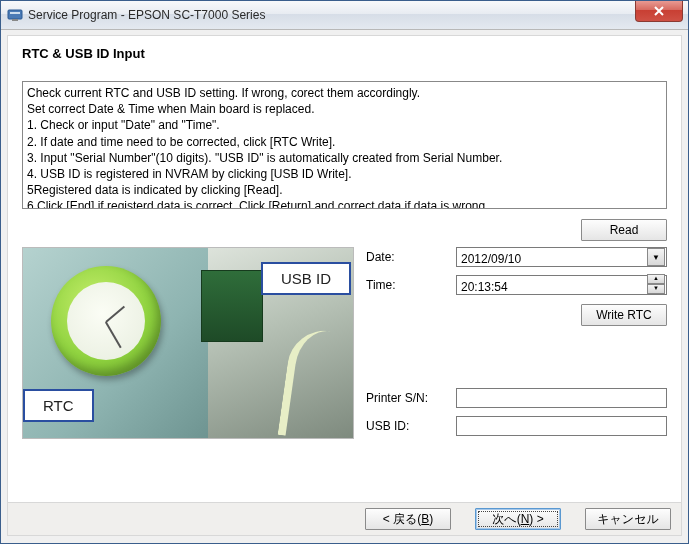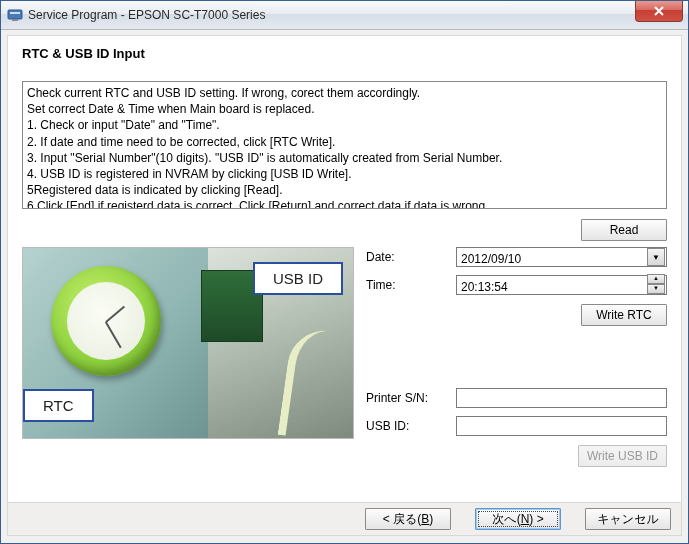--- a/index.html
+++ b/index.html
@@ -22,21 +22,21 @@
 .imgcol .bg2{position:absolute;right:0;top:0;width:44%;height:100%;background:linear-gradient(160deg,#dde3db 0%,#b7c2b6 40%,#7e8a7e 100%)}
 .clock{position:absolute;left:28px;top:18px;width:110px;height:110px;border-radius:50%;background:radial-gradient(circle at 40% 35%,#c7ef6c 0%,#8fd23f 55%,#6fb12a 100%);box-shadow:inset -4px -6px 10px rgba(0,0,0,.25),2px 4px 6px rgba(0,0,0,.3)}
 .clock .face{position:absolute;left:16px;top:16px;right:16px;bottom:16px;border-radius:50%;background:radial-gradient(circle at 45% 40%,#fbfdf5,#e7edde)}
 .clock .hand{position:absolute;left:50%;top:50%;background:#555;transform-origin:left center}
 .clock .h1{width:24px;height:2px;transform:rotate(-40deg)}
 .clock .h2{width:30px;height:1.5px;transform:rotate(60deg)}
 .pcb{position:absolute;right:90px;top:22px;width:60px;height:70px;background:linear-gradient(#2f6d3a,#1e4a27);border:1px solid #163a1d}
 .cable{position:absolute;right:30px;bottom:0;width:30px;height:110px;border-left:8px solid #e7eec6;border-radius:40px 0 0 0;transform:rotate(8deg)}
 .lbl{position:absolute;background:#fff;border:2px solid #2a4ea0;padding:6px 18px;font-size:15px;color:#222}
 .lbl.rtc{left:0;bottom:16px}
-.lbl.usb{right:10px;top:14px}
+.lbl.usb{right:2px;top:14px}
 .formcol{flex:1;padding-left:12px}
 .frow{display:flex;align-items:center;margin-bottom:8px}
 .flabel{width:90px;font-size:12px}
 .finput{flex:1;height:20px;border:1px solid #7a7a7a;background:#fff;padding:0 4px;font-size:12px;display:flex;align-items:flex-end;justify-content:space-between;box-sizing:border-box}
 .finput .arrow{width:16px;height:16px;background:linear-gradient(#f4f4f4,#d8d8d8);border:1px solid #888;font-size:8px;display:flex;align-items:center;justify-content:center;margin-right:-3px}
 .spinner{display:flex;flex-direction:column;margin-right:-3px}
 .spinner div{width:16px;height:8px;background:linear-gradient(#f4f4f4,#d8d8d8);border:1px solid #888;font-size:6px;line-height:6px;text-align:center}
 .row-write{display:flex;justify-content:flex-end;margin-top:9px}
 .lowerform{margin-top:62px}
 .footer{position:absolute;left:0;right:0;bottom:0;height:32px;background:#f0efed;border-top:1px solid #d8d8d8;display:flex;align-items:center;justify-content:flex-end;padding:0 10px;gap:24px}
@@ -127,23 +127,20 @@
             <div class="finput">
               <span></span>
             </div>
           </div>
           <div class="frow">
             <div class="flabel">USB ID:</div>
             <div class="finput">
               <span></span>
             </div>
           </div>
-          <div class="row-write">
-            <div class="btn disabled">Write USB ID</div>
-          </div>
         </div>
       </div>
     </div>
 
     <div class="footer">
       <div class="btn">
           <span>&lt; 戻る(</span>
           <span class="underline">B</span>
           <span>)</span>
         </div>

